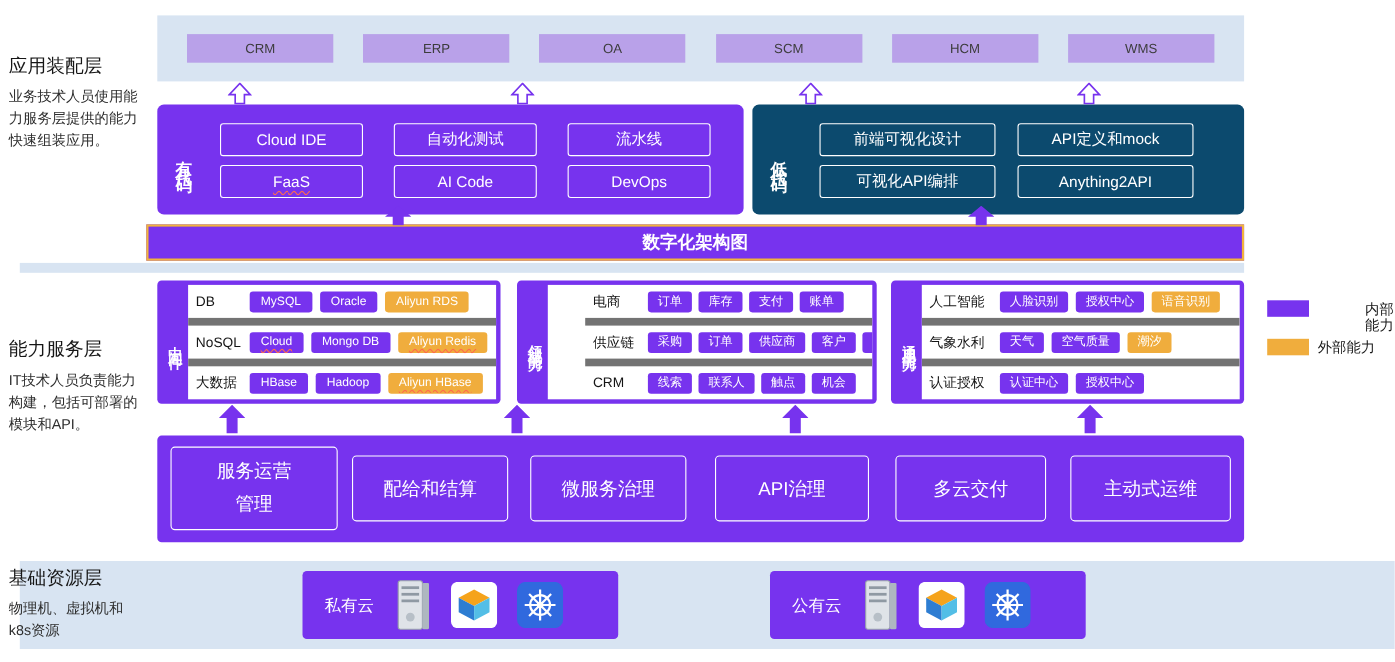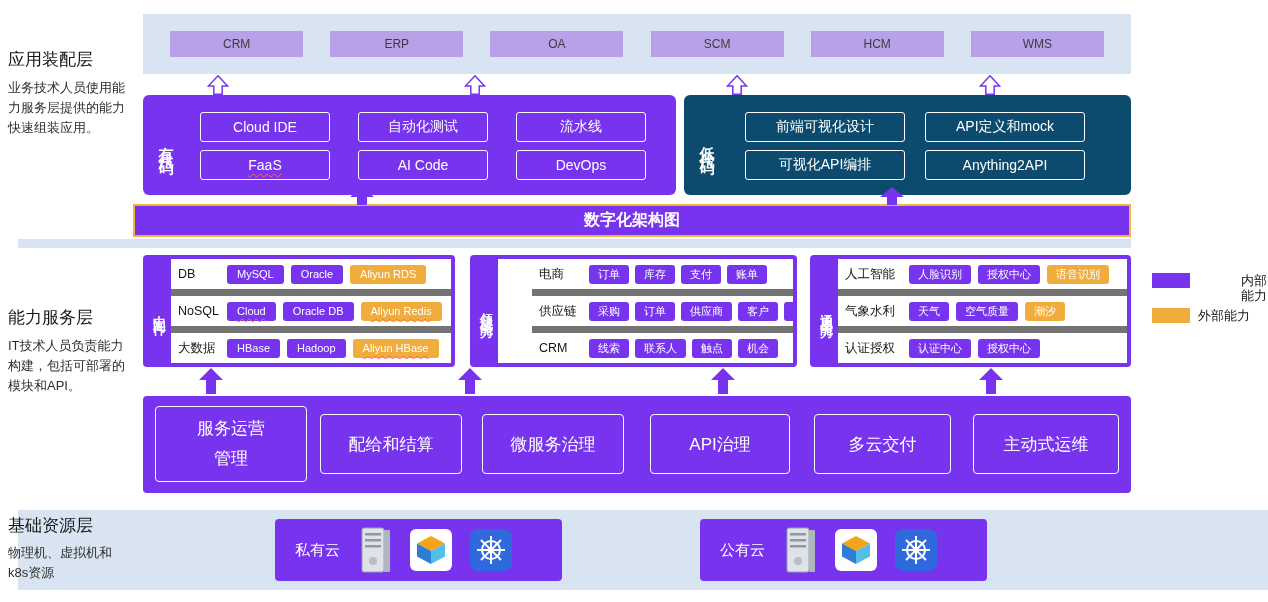--- a/index.html
+++ b/index.html
@@ -131,21 +131,21 @@
     <div class="cap-inner">
       <div class="cap-row">
         <span class="row-name">DB</span>
         <span class="tag">MySQL</span>
         <span class="tag">Oracle</span>
         <span class="tag ext">Aliyun RDS</span>
       </div>
       <div class="cap-row">
         <span class="row-name">NoSQL</span>
         <span class="tag wavy">Cloud</span>
-        <span class="tag">Oracle DB</span>
+        <span class="tag">Mongo DB</span>
         <span class="tag ext wavy">Aliyun Redis</span>
       </div>
       <div class="cap-row">
         <span class="row-name">大数据</span>
         <span class="tag">HBase</span>
         <span class="tag">Hadoop</span>
         <span class="tag ext wavy">Aliyun HBase</span>
       </div>
     </div>
   </div>

